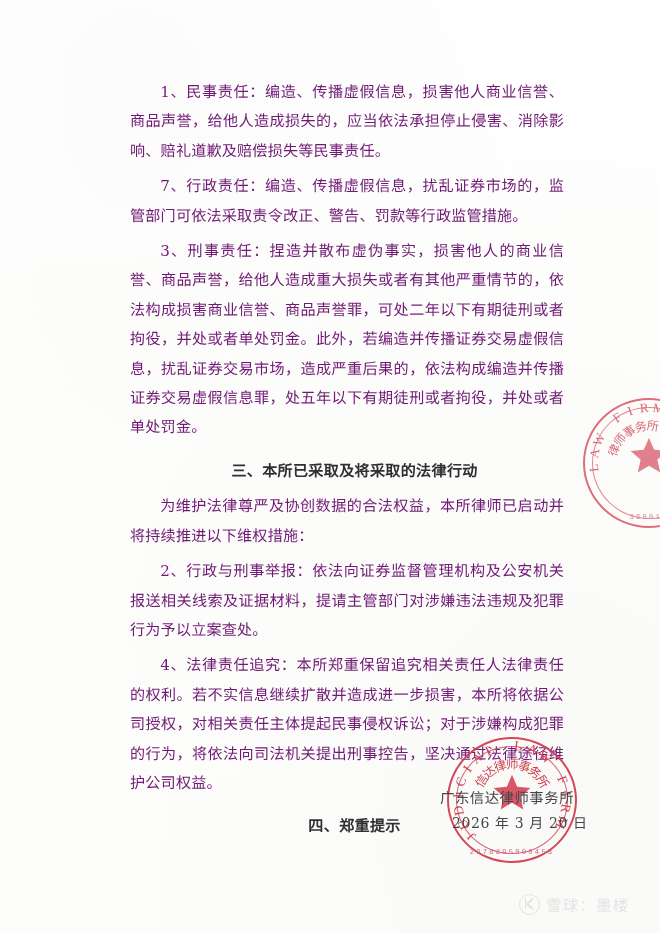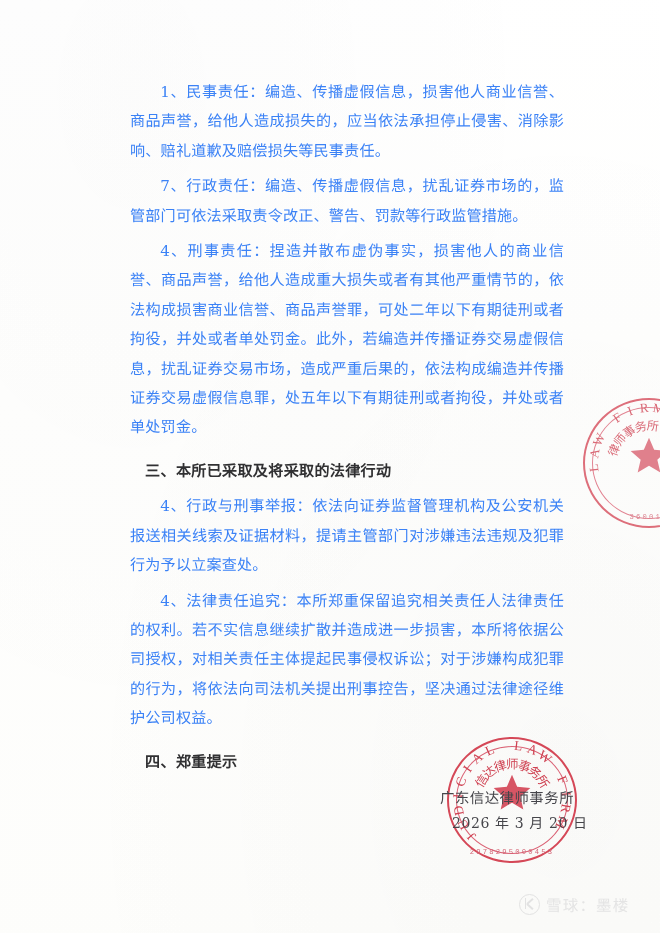--- a/index.html
+++ b/index.html
@@ -31,35 +31,36 @@
   .content {
     position: absolute;
     left: 130px;
     top: 78px;
     width: 434px;
   }
   p.para {
     margin: 0 0 6px 0;
     font-size: 15.1px;
     line-height: 29.4px;
-    color: #3b82f6;
+    color: #701a75;
     text-align: justify;
     text-justify: inter-ideograph;
     letter-spacing: 0.2px;
     text-indent: 2em;
     -webkit-font-smoothing: none;
   }
   h2.heading {
     margin: 14px 0 6px 0;
     font-size: 15.1px;
     line-height: 29.4px;
     font-weight: bold;
     color: #303032;
     text-indent: 1em;
     letter-spacing: 0.3px;
+    text-align: center;
   }
 
   
   .seal {
     position: absolute;
     border-radius: 50%;
     pointer-events: none;
     opacity: 0.92;
   }
   .seal-ring {
@@ -209,27 +210,28 @@
 
 <div class="page">
   <div class="scan-tint"></div>
 
   <div class="content">
 
     <p class="para">1、民事责任：编造、传播虚假信息，损害他人商业信誉、商品声誉，给他人造成损失的，应当依法承担停止侵害、消除影响、赔礼道歉及赔偿损失等民事责任。</p>
 
     <p class="para">7、行政责任：编造、传播虚假信息，扰乱证券市场的，监管部门可依法采取责令改正、警告、罚款等行政监管措施。</p>
 
-    <p class="para">4、刑事责任：捏造并散布虚伪事实，损害他人的商业信誉、商品声誉，给他人造成重大损失或者有其他严重情节的，依法构成损害商业信誉、商品声誉罪，可处二年以下有期徒刑或者拘役，并处或者单处罚金。此外，若编造并传播证券交易虚假信息，扰乱证券交易市场，造成严重后果的，依法构成编造并传播证券交易虚假信息罪，处五年以下有期徒刑或者拘役，并处或者单处罚金。</p>
+    <p class="para">3、刑事责任：捏造并散布虚伪事实，损害他人的商业信誉、商品声誉，给他人造成重大损失或者有其他严重情节的，依法构成损害商业信誉、商品声誉罪，可处二年以下有期徒刑或者拘役，并处或者单处罚金。此外，若编造并传播证券交易虚假信息，扰乱证券交易市场，造成严重后果的，依法构成编造并传播证券交易虚假信息罪，处五年以下有期徒刑或者拘役，并处或者单处罚金。</p>
 
     <h2 class="heading">三、本所已采取及将采取的法律行动</h2>
 
-
-
-    <p class="para">4、行政与刑事举报：依法向证券监督管理机构及公安机关报送相关线索及证据材料，提请主管部门对涉嫌违法违规及犯罪行为予以立案查处。</p>
+    <p class="para">为维护法律尊严及协创数据的合法权益，本所律师已启动并将持续推进以下维权措施：</p>
+
+
+    <p class="para">2、行政与刑事举报：依法向证券监督管理机构及公安机关报送相关线索及证据材料，提请主管部门对涉嫌违法违规及犯罪行为予以立案查处。</p>
 
     <p class="para">4、法律责任追究：本所郑重保留追究相关责任人法律责任的权利。若不实信息继续扩散并造成进一步损害，本所将依据公司授权，对相关责任主体提起民事侵权诉讼；对于涉嫌构成犯罪的行为，将依法向司法机关提出刑事控告，坚决通过法律途径维护公司权益。</p>
 
     <h2 class="heading">四、郑重提示</h2>
 
   </div>
 
   <div class="seal" id="seal-partial">
     <div class="seal-ring"></div>
     <div class="seal-ring inner"></div>

